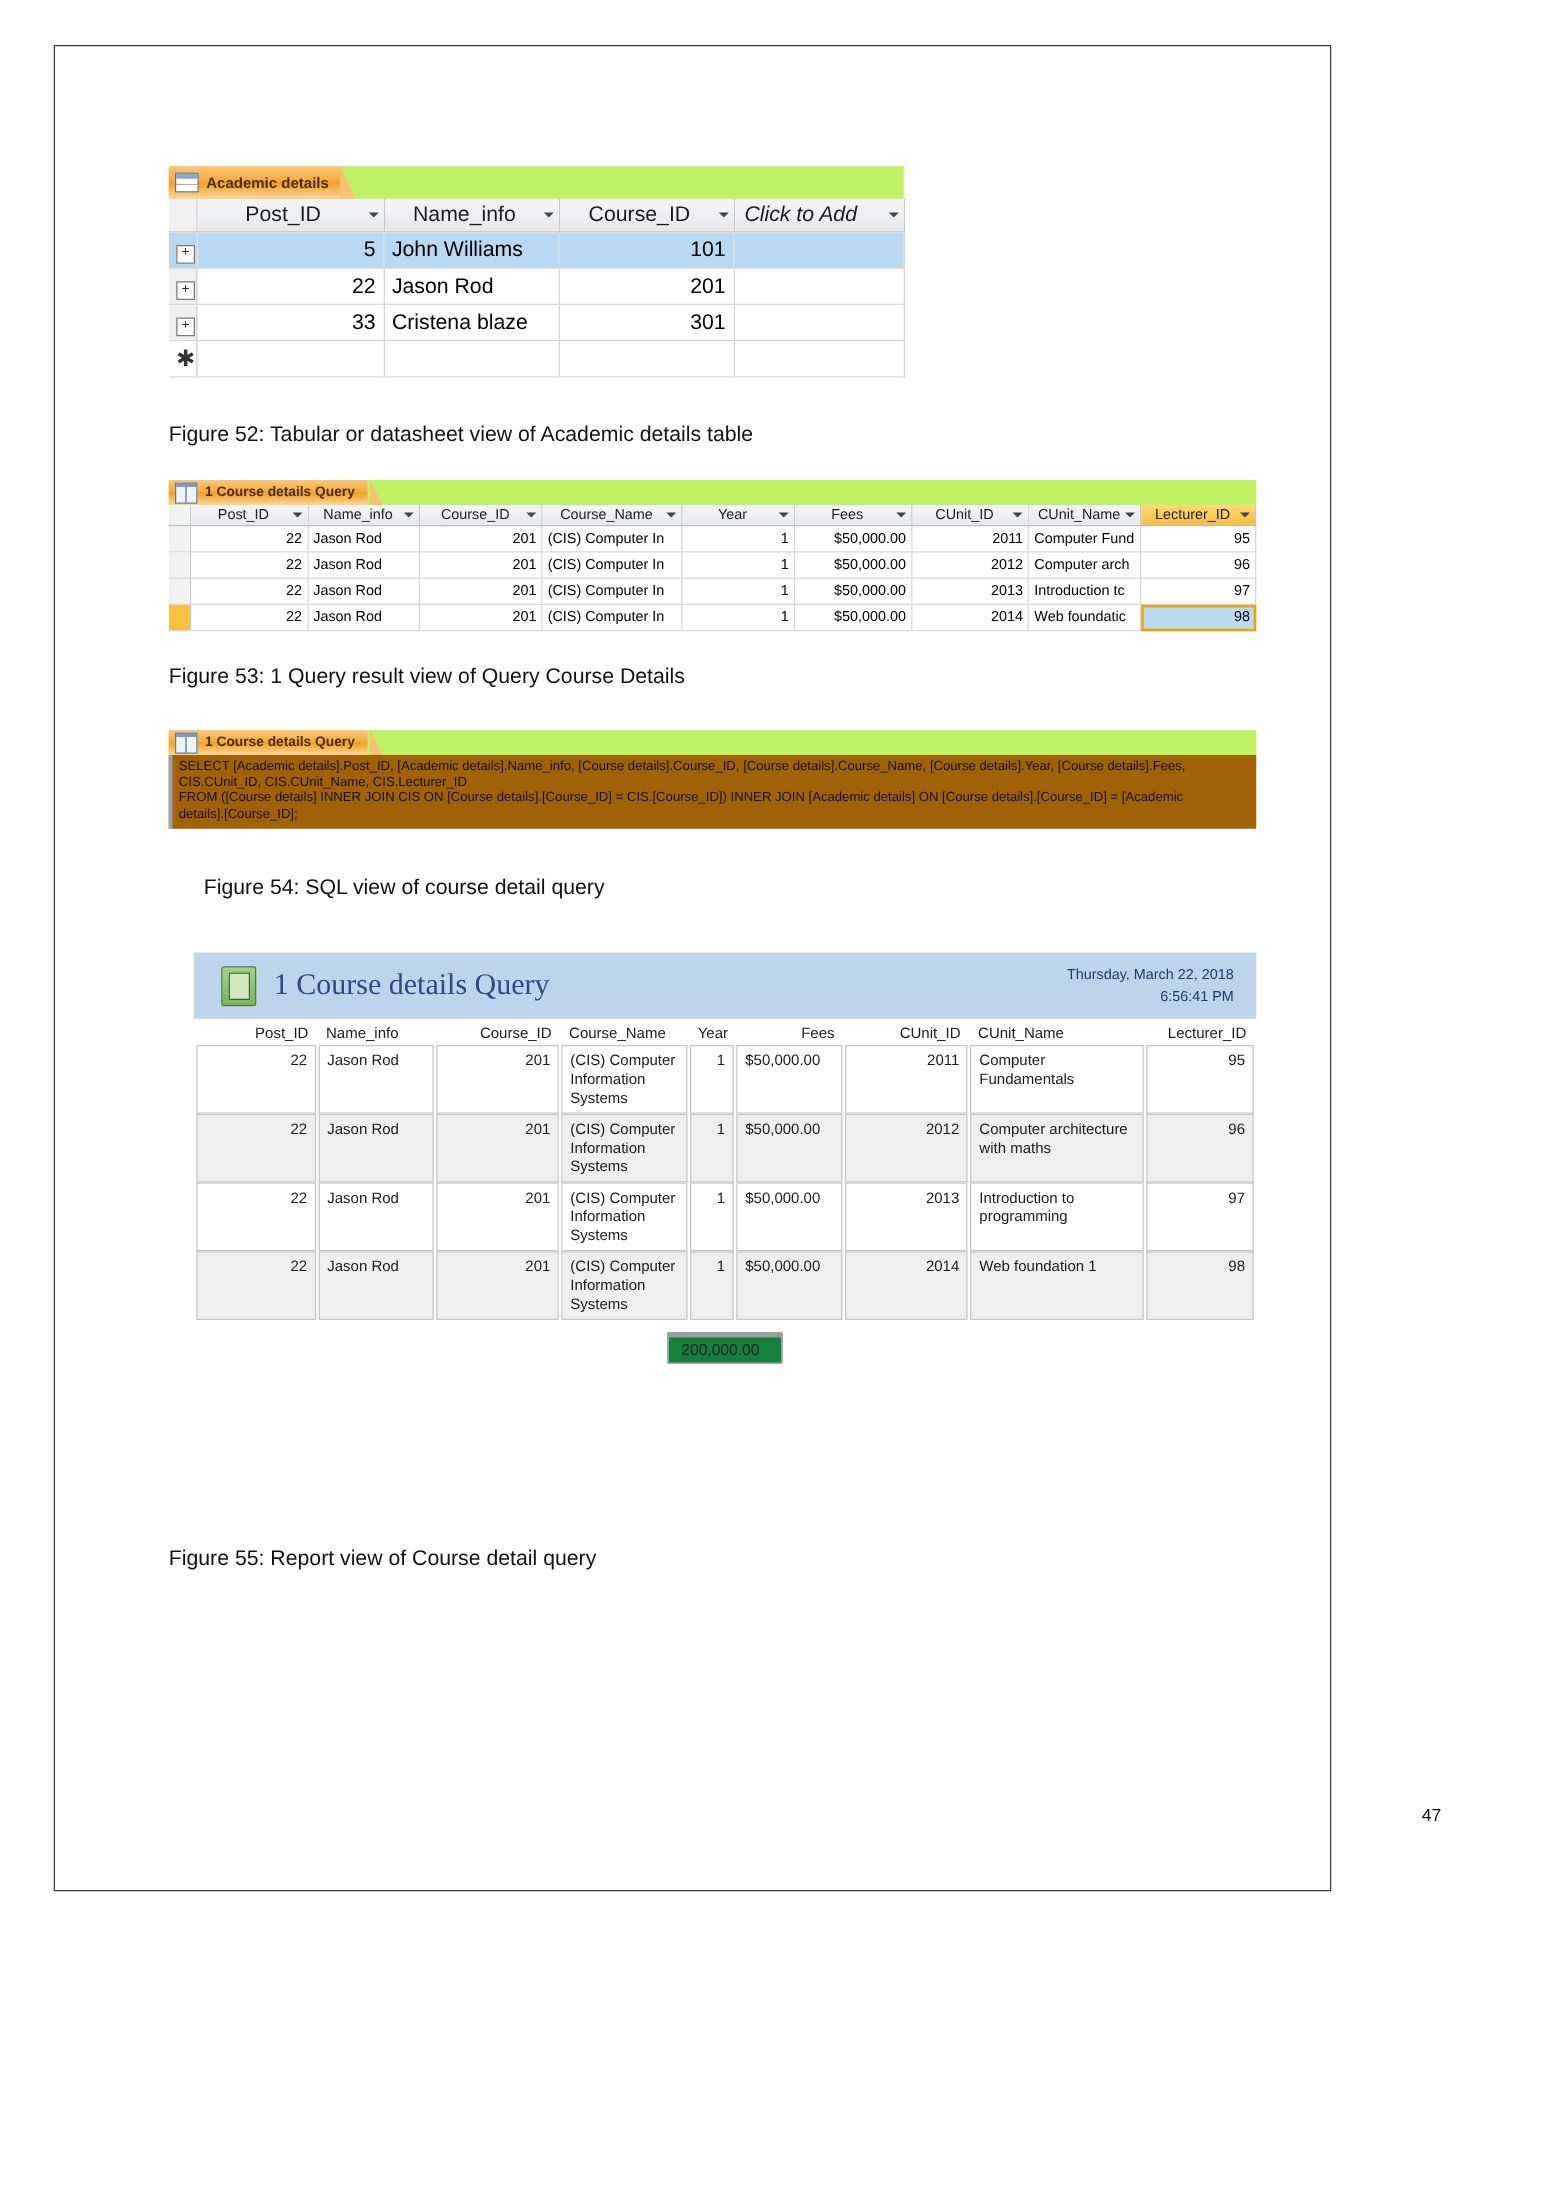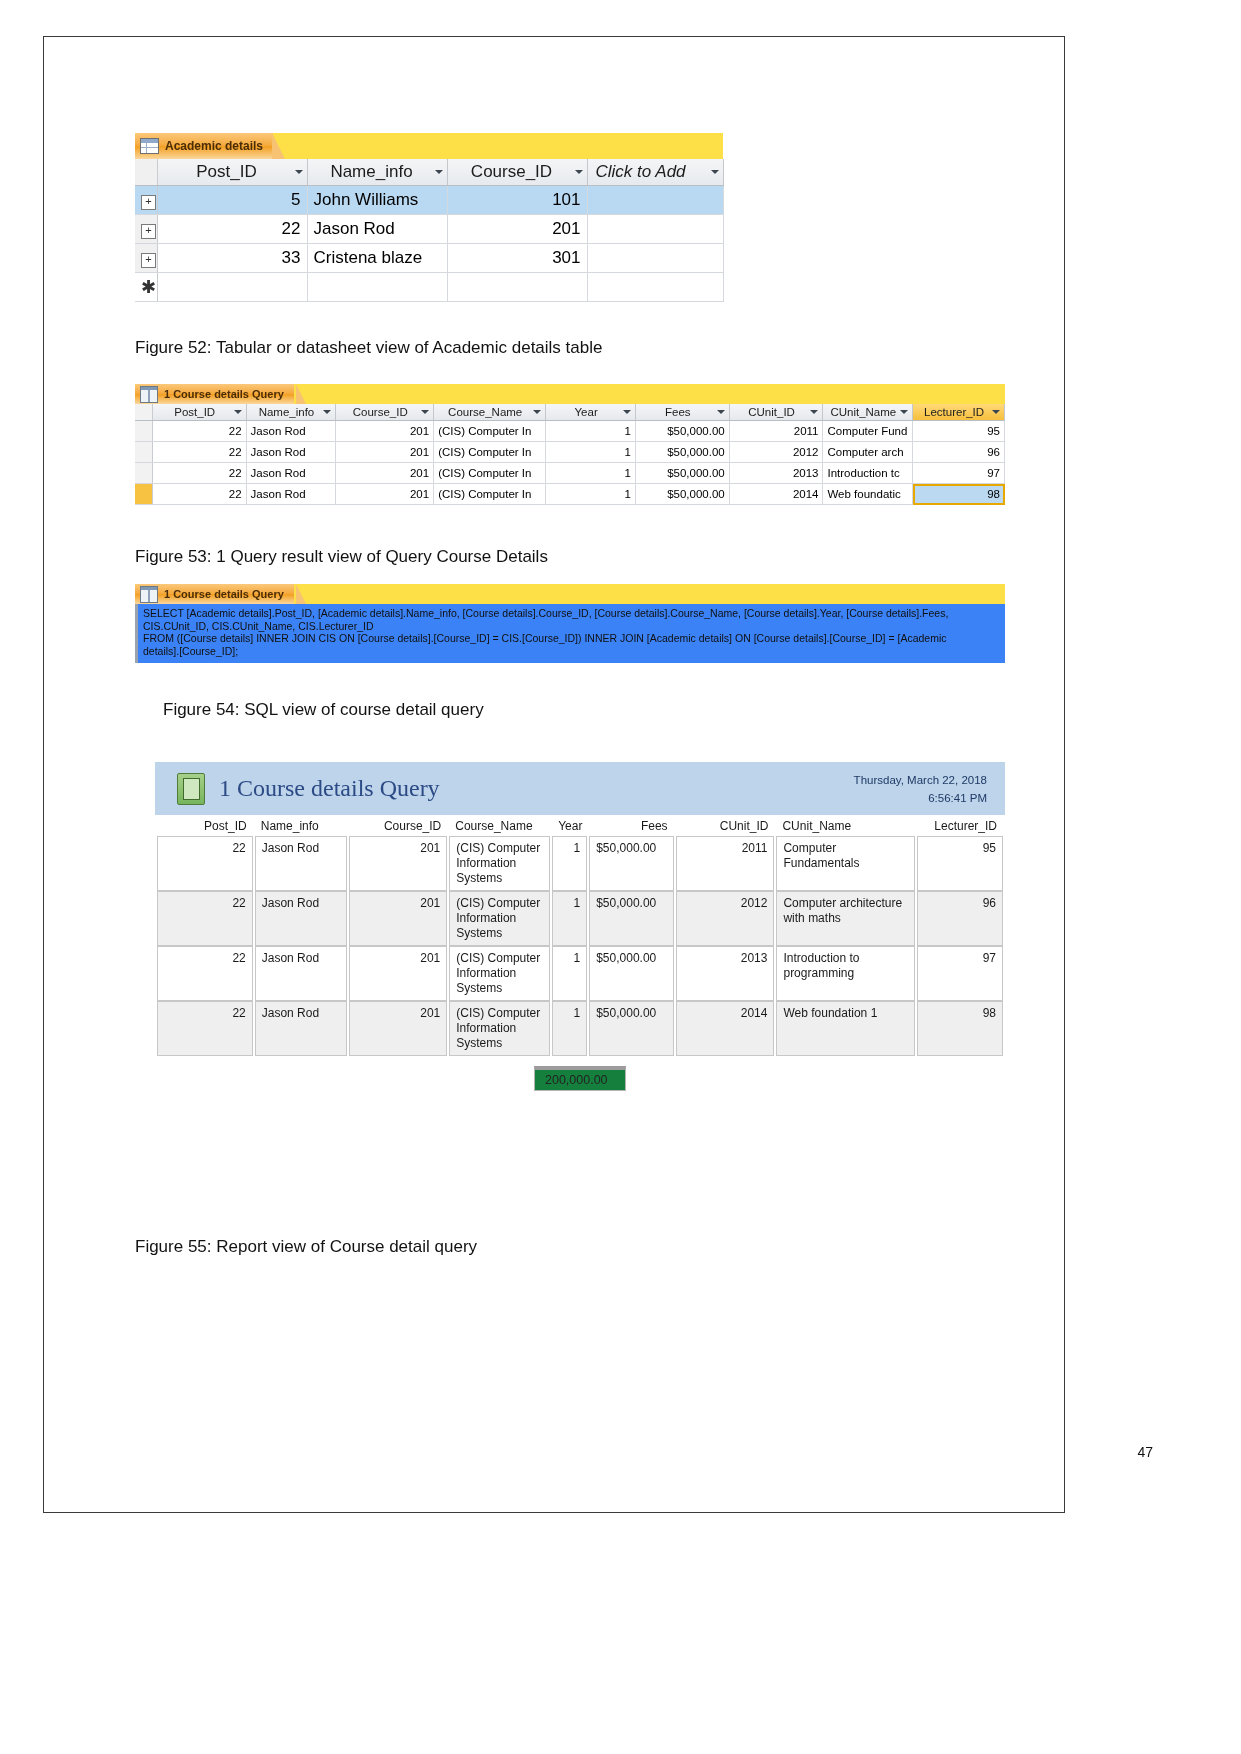--- a/index.html
+++ b/index.html
@@ -19,21 +19,21 @@
     left: 43px;
     top: 36px;
     width: 1022px;
     height: 1477px;
     border: 1px solid #3a3a3a;
     box-sizing: border-box;
   }
 
   
   .acc-tabbar {
-    background: #fde047;
+    background: #bef264;
     height: 26px;
     position: relative;
     display: flex;
     align-items: center;
   }
   .acc-tab {
     background: linear-gradient(to bottom, #fbc87b 0%, #f5a93d 48%, #f39f22 52%, #fbd79c 100%);
     height: 26px;
     display: flex;
     align-items: center;
@@ -174,21 +174,21 @@
   #fig54 {
     position: absolute;
     left: 135px;
     top: 584px;
     width: 870px;
   }
   #fig54 .acc-tabbar { height: 20px; }
   #fig54 .acc-tab { height: 20px; font-size: 11px; }
   #fig54 .acc-tab:after { border-width: 20px 0 0 10px; }
   .sql-body {
-    background: #3b82f6;
+    background: #a16207;
     border-left: 3px solid #9aa3ad;
     padding: 3px 4px 6px 5px;
     font-family: "Liberation Sans", sans-serif;
     font-size: 10.5px;
     line-height: 12.5px;
     color: #101010;
     white-space: pre-wrap;
     word-break: break-word;
   }
 
@@ -270,21 +270,21 @@
   
   .caption {
     position: absolute;
     left: 135px;
     font-size: 17px;
     color: #121212;
     font-family: "Liberation Sans", sans-serif;
     white-space: nowrap;
   }
   #cap52 { top: 338px; }
-  #cap53 { top: 531px; margin-top: 16px; }
+  #cap53 { top: 531px; }
   #cap54 { top: 700px; margin-left: 28px; }
   #cap55 { top: 1237px; }
 
   .page-number {
     position: absolute;
     right: 88px;
     top: 1444px;
     font-size: 14px;
     color: #111;
   }

